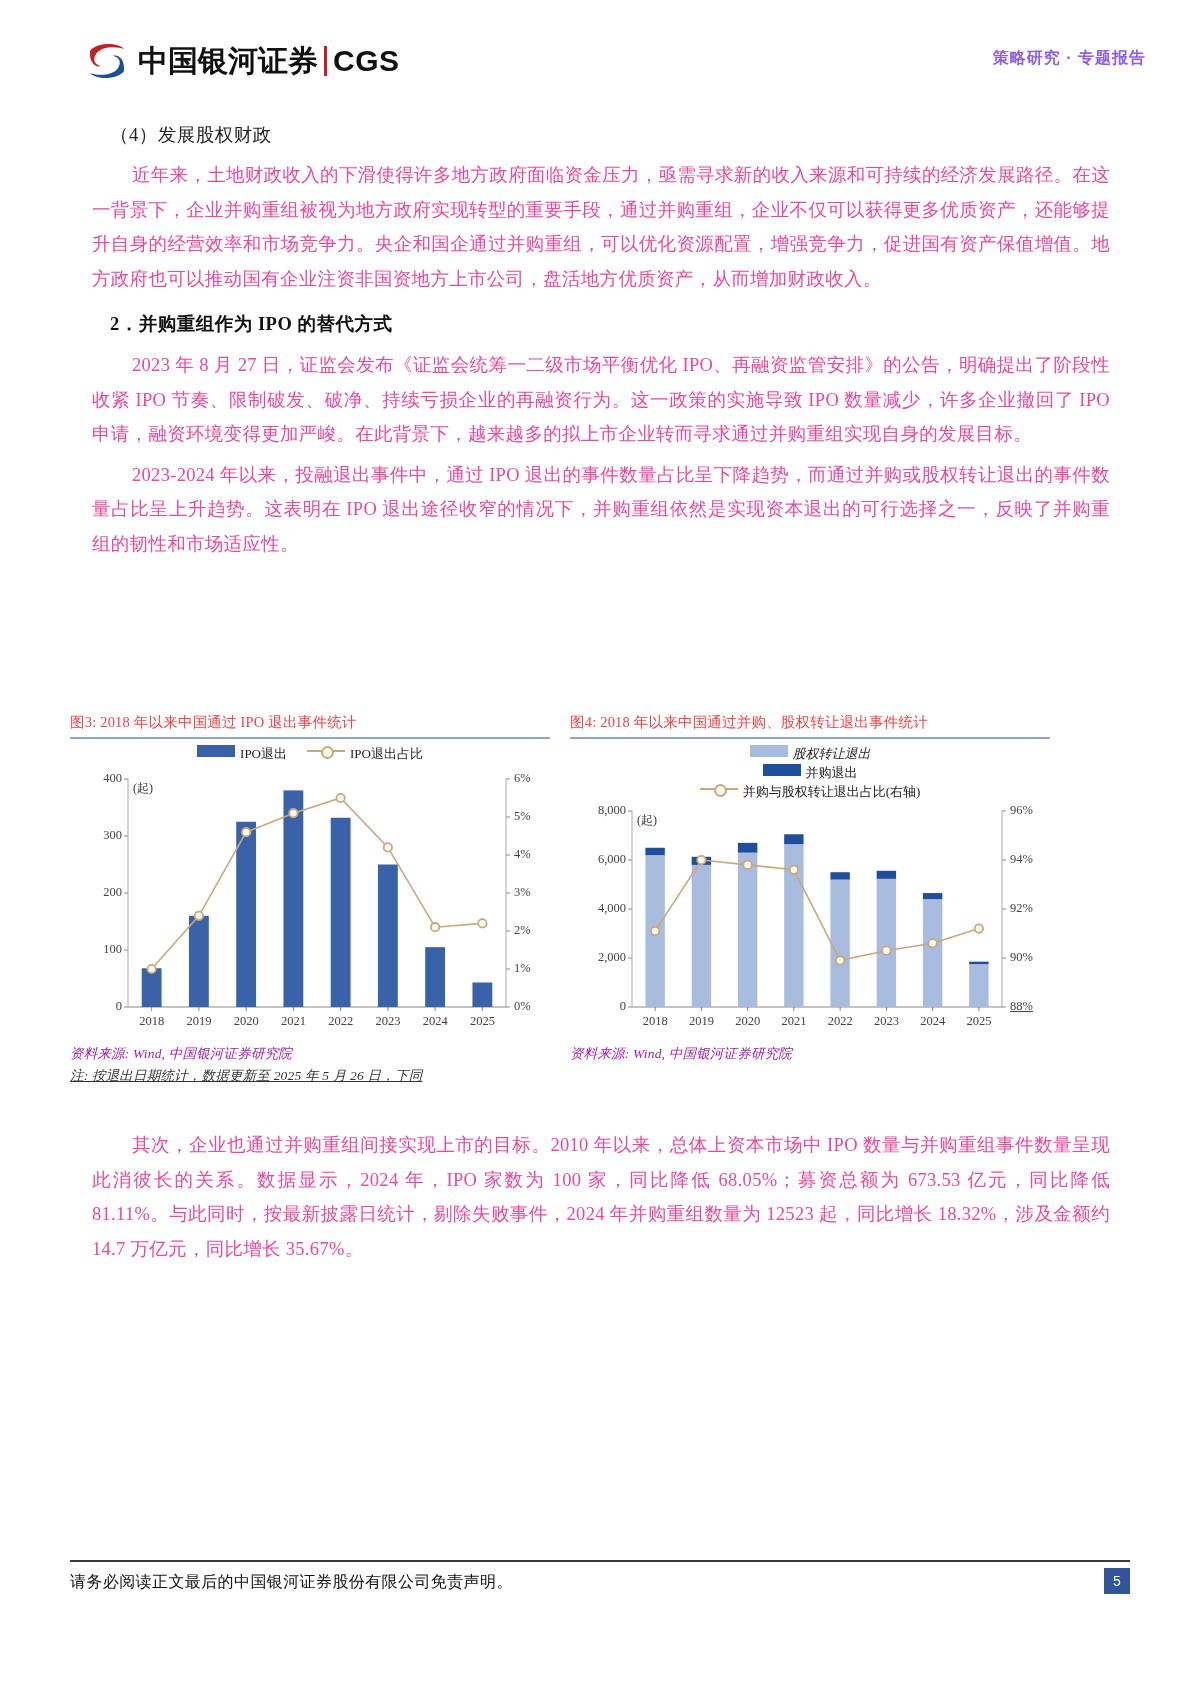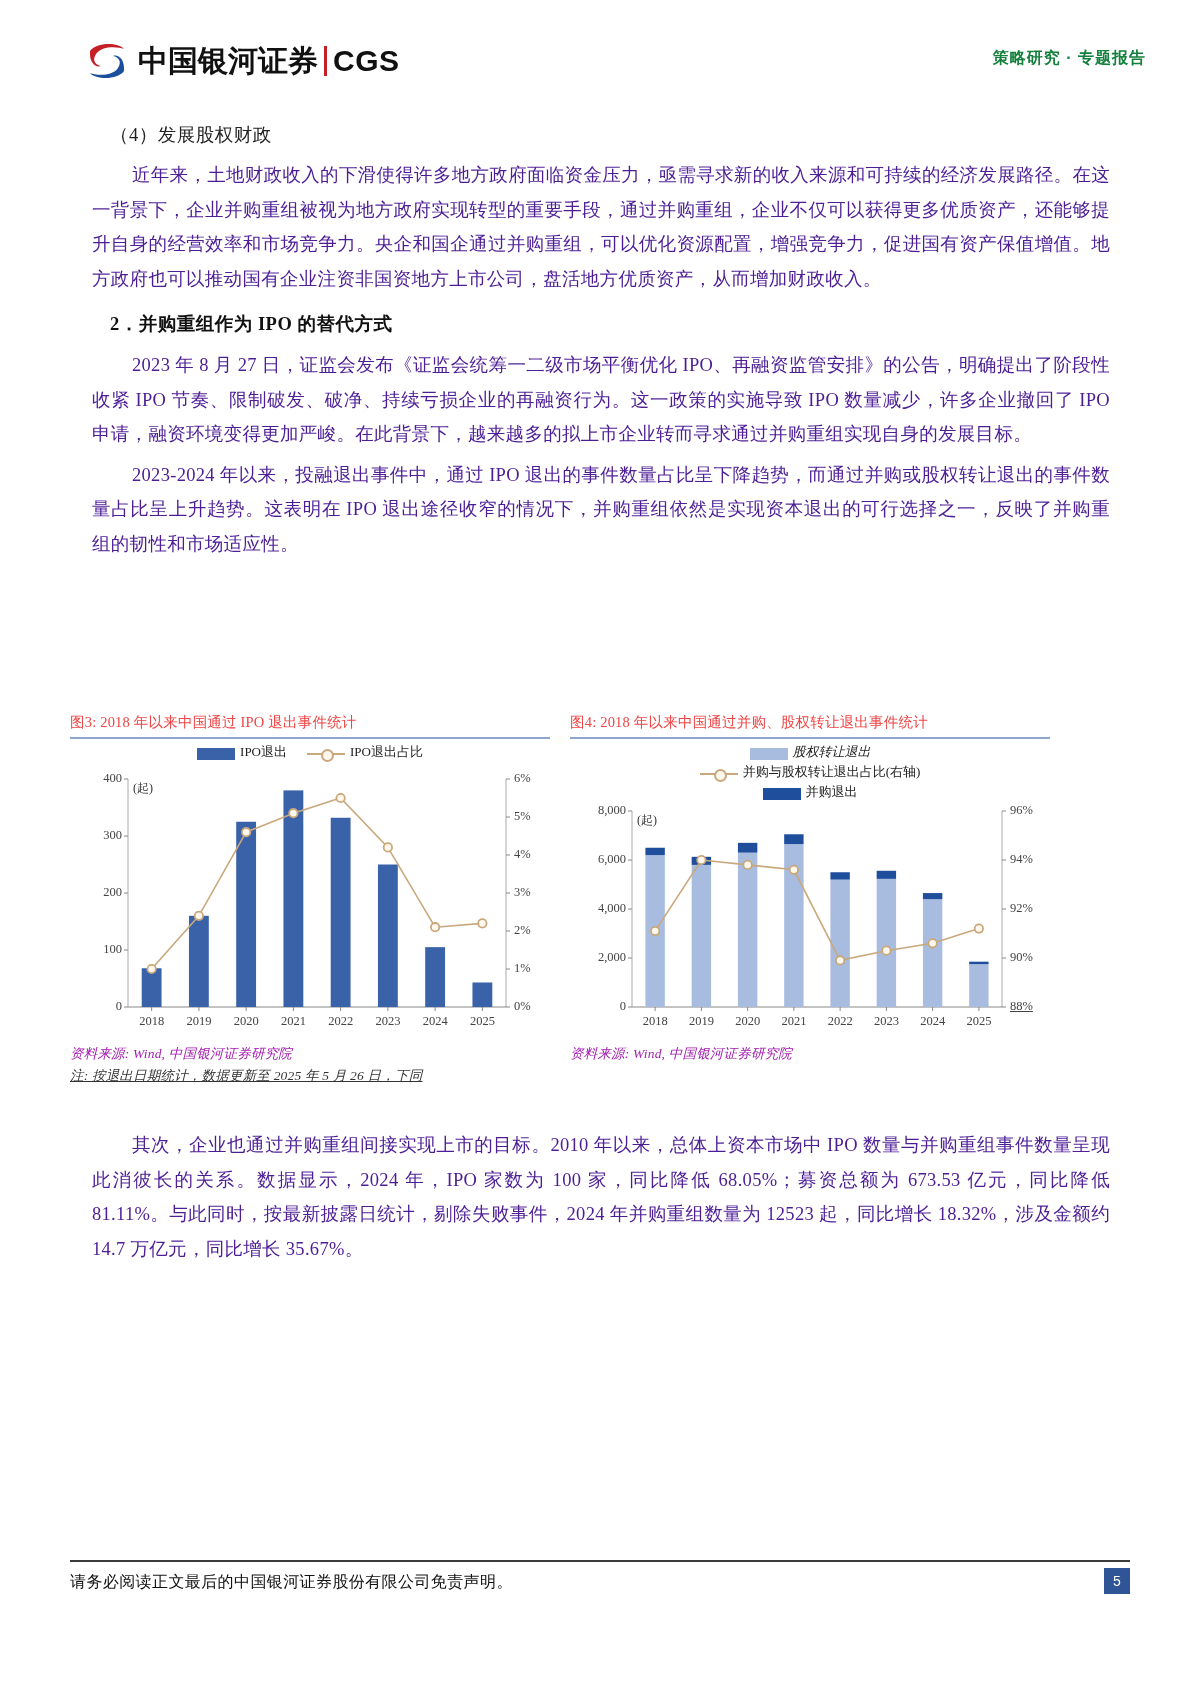--- a/index.html
+++ b/index.html
@@ -31,36 +31,36 @@
     display:inline-block; width:3px; height:30px; background:#c62027;
     margin:0 6px; vertical-align:-4px;
   }
   .brand-en {
     font-family:"Liberation Sans", sans-serif;
     font-weight:bold; font-size:30px; color:#111; letter-spacing:0.5px;
   }
   .header-right {
     position:absolute; right:70px; top:48px;
     font-family:"Liberation Sans", sans-serif;
-    font-size:16px; font-weight:bold; color:#15803d;
+    font-size:16px; font-weight:bold; color:#8b5cf6;
     letter-spacing:1px;
   }
 
   
   .page-body {
     position:absolute; left:70px; top:118px; width:1060px;
   }
   .sub-head {
     font-size:18.5px; line-height:34px; margin:0 0 6px 0;
     text-indent:40px; letter-spacing:0.5px; color:#222;
   }
   .para {
     font-size:18.5px; line-height:34.5px; margin:0 0 6px 0;
     text-align:justify; text-justify:inter-ideograph;
-    text-indent:40px; letter-spacing:0.3px; color:#4c1d95;
+    text-indent:40px; letter-spacing:0.3px; color:#ec4899;
     padding:0 20px 0 22px;
   }
   .head2 {
     font-size:18.5px; line-height:36px; font-weight:bold;
     text-indent:40px; margin:10px 0 6px 0; color:#111;
     letter-spacing:0.5px;
   }
 
   
   .figures {
@@ -79,21 +79,21 @@
     letter-spacing:0.2px;
   }
   .fig-note {
     font-size:13.5px; font-style:italic; color:#333; margin-top:4px;
     letter-spacing:0.2px;
     text-decoration:underline;
   }
 
   
   .legend { position:absolute; width:100%; text-align:center; }
-  .lg-item { display:inline-flex; align-items:flex-end; margin:0 10px; }
+  .lg-item { display:inline-flex; align-items:flex-start; margin:0 10px; }
   .lg-swatch { width:38px; height:12px; display:inline-block; margin-right:5px; }
   .lg-line { width:38px; height:12px; position:relative; display:inline-block; margin-right:5px; }
   .lg-line::before {
     content:""; position:absolute; left:0; top:5px; width:38px; height:2px; background:#c9a87c;
   }
   .lg-line::after {
     content:""; position:absolute; left:14px; top:1px; width:9px; height:9px;
     border:2px solid #c9a87c; background:#fdf6ec; border-radius:50%;
   }
   .lg-text { font-size:13px; color:#222; font-family:"Liberation Serif", serif; white-space:nowrap; }
@@ -241,26 +241,26 @@
     <div class="fig">
       <div class="fig-title">图4: 2018 年以来中国通过并购、股权转让退出事件统计</div>
       <div class="fig-rule"></div>
       <div class="fig-canvas" id="chart2">
           <div class="legend" style="top: 4px; left: 0px;">
             <div style="line-height: 17px; font-style: italic;"><span class="lg-item">
                 <span class="lg-swatch" style="background: rgb(168, 188, 224);"></span>
                 <span class="lg-text">股权转让退出</span>
               </span></div>
             <div style="line-height: 17px;"><span class="lg-item">
+                <span class="lg-swatch" style="background: rgb(31, 78, 156);"></span>
+                <span class="lg-text">并购退出</span>
+              </span></div>
+            <div style="line-height: 17px;"><span class="lg-item">
                 <span class="lg-line"></span>
                 <span class="lg-text">并购与股权转让退出占比(右轴)</span>
-              </span></div>
-            <div style="line-height: 17px;"><span class="lg-item">
-                <span class="lg-swatch" style="background: rgb(31, 78, 156);"></span>
-                <span class="lg-text">并购退出</span>
               </span></div>
           </div>
           <div class="tick-label tick-left" style="left: 10px; top: 260px; width: 46px;">0</div>
           <div class="tick-label tick-left" style="left: 10px; top: 211px; width: 46px;">2,000</div>
           <div class="tick-label tick-left" style="left: 10px; top: 162px; width: 46px;">4,000</div>
           <div class="tick-label tick-left" style="left: 10px; top: 113px; width: 46px;">6,000</div>
           <div class="tick-label tick-left" style="left: 10px; top: 64px; width: 46px;">8,000</div>
           <div class="tick-label tick-right" style="left: 440px; top: 260px; text-decoration: underline;">88%</div>
           <div class="tick-label tick-right" style="left: 440px; top: 211px;">90%</div>
           <div class="tick-label tick-right" style="left: 440px; top: 162px;">92%</div>

